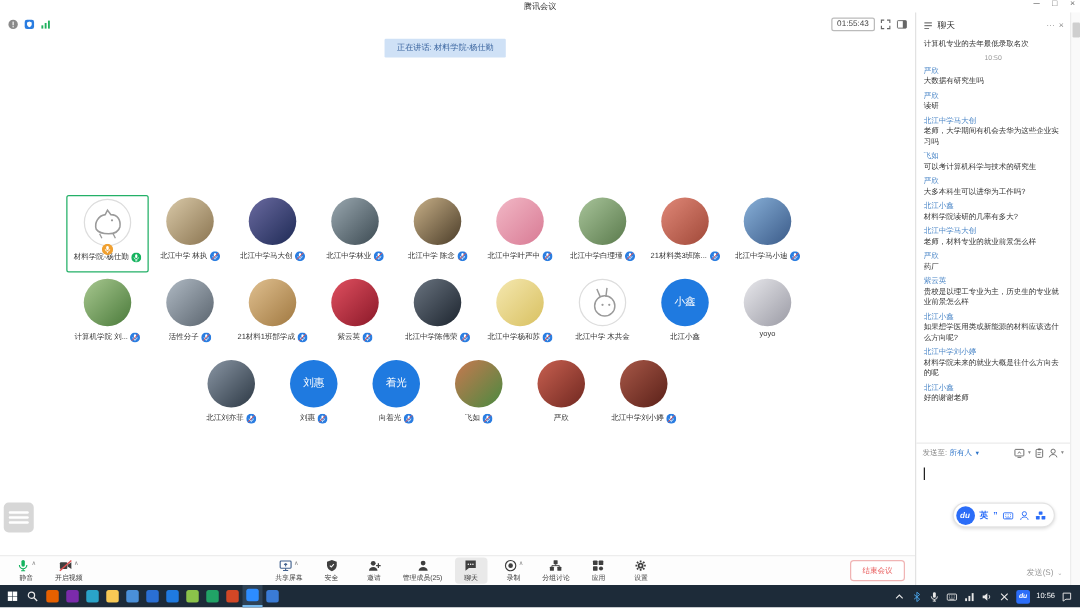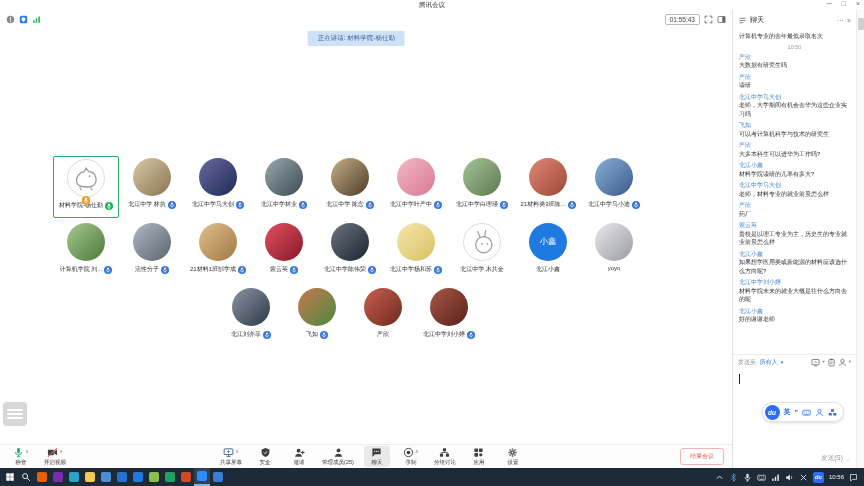--- a/index.html
+++ b/index.html
@@ -456,20 +456,52 @@
               </div>
             </div>
           </div>
           <div class="prow">
             <div class="pcell">
               <div class="avatar">
                 <div class="ph" style="background: linear-gradient(135deg, rgb(138, 150, 164), rgb(44, 56, 68));"></div>
               </div>
               <div class="pname">
                 <span class="nm">北江刘亦菲</span>
+                <span class="mic8">
+                  <svg viewBox="0 0 10 10">
+                    <circle cx="5" cy="5" r="5" fill="#2a7de1"></circle>
+                    <rect x="3.9" y="1.8" width="2.2" height="3.8" rx="1.1" fill="#fff"></rect>
+                    <path d="M2.8 4.8a2.2 2.2 0 0 0 4.4 0M5 7v1.4" stroke="#fff" stroke-width=".7" fill="none"></path>
+                    <line x1="1.8" y1="8.3" x2="8.2" y2="1.7" stroke="#e85050" stroke-width="1"></line>
+                  </svg>
+                </span>
+              </div>
+            </div>
+            <div class="pcell">
+              <div class="avatar">
+                <div class="tx">刘惠</div>
+              </div>
+              <div class="pname">
+                <span class="nm">刘惠</span>
+                <span class="mic8">
+                  <svg viewBox="0 0 10 10">
+                    <circle cx="5" cy="5" r="5" fill="#2a7de1"></circle>
+                    <rect x="3.9" y="1.8" width="2.2" height="3.8" rx="1.1" fill="#fff"></rect>
+                    <path d="M2.8 4.8a2.2 2.2 0 0 0 4.4 0M5 7v1.4" stroke="#fff" stroke-width=".7" fill="none"></path>
+                    <line x1="1.8" y1="8.3" x2="8.2" y2="1.7" stroke="#e85050" stroke-width="1"></line>
+                  </svg>
+                </span>
+              </div>
+            </div>
+            <div class="pcell">
+              <div class="avatar">
+                <div class="tx">着光</div>
+              </div>
+              <div class="pname">
+                <span class="nm">向着光</span>
                 <span class="mic8">
                   <svg viewBox="0 0 10 10">
                     <circle cx="5" cy="5" r="5" fill="#2a7de1"></circle>
                     <rect x="3.9" y="1.8" width="2.2" height="3.8" rx="1.1" fill="#fff"></rect>
                     <path d="M2.8 4.8a2.2 2.2 0 0 0 4.4 0M5 7v1.4" stroke="#fff" stroke-width=".7" fill="none"></path>
                     <line x1="1.8" y1="8.3" x2="8.2" y2="1.7" stroke="#e85050" stroke-width="1"></line>
                   </svg>
                 </span>
               </div>
             </div>

